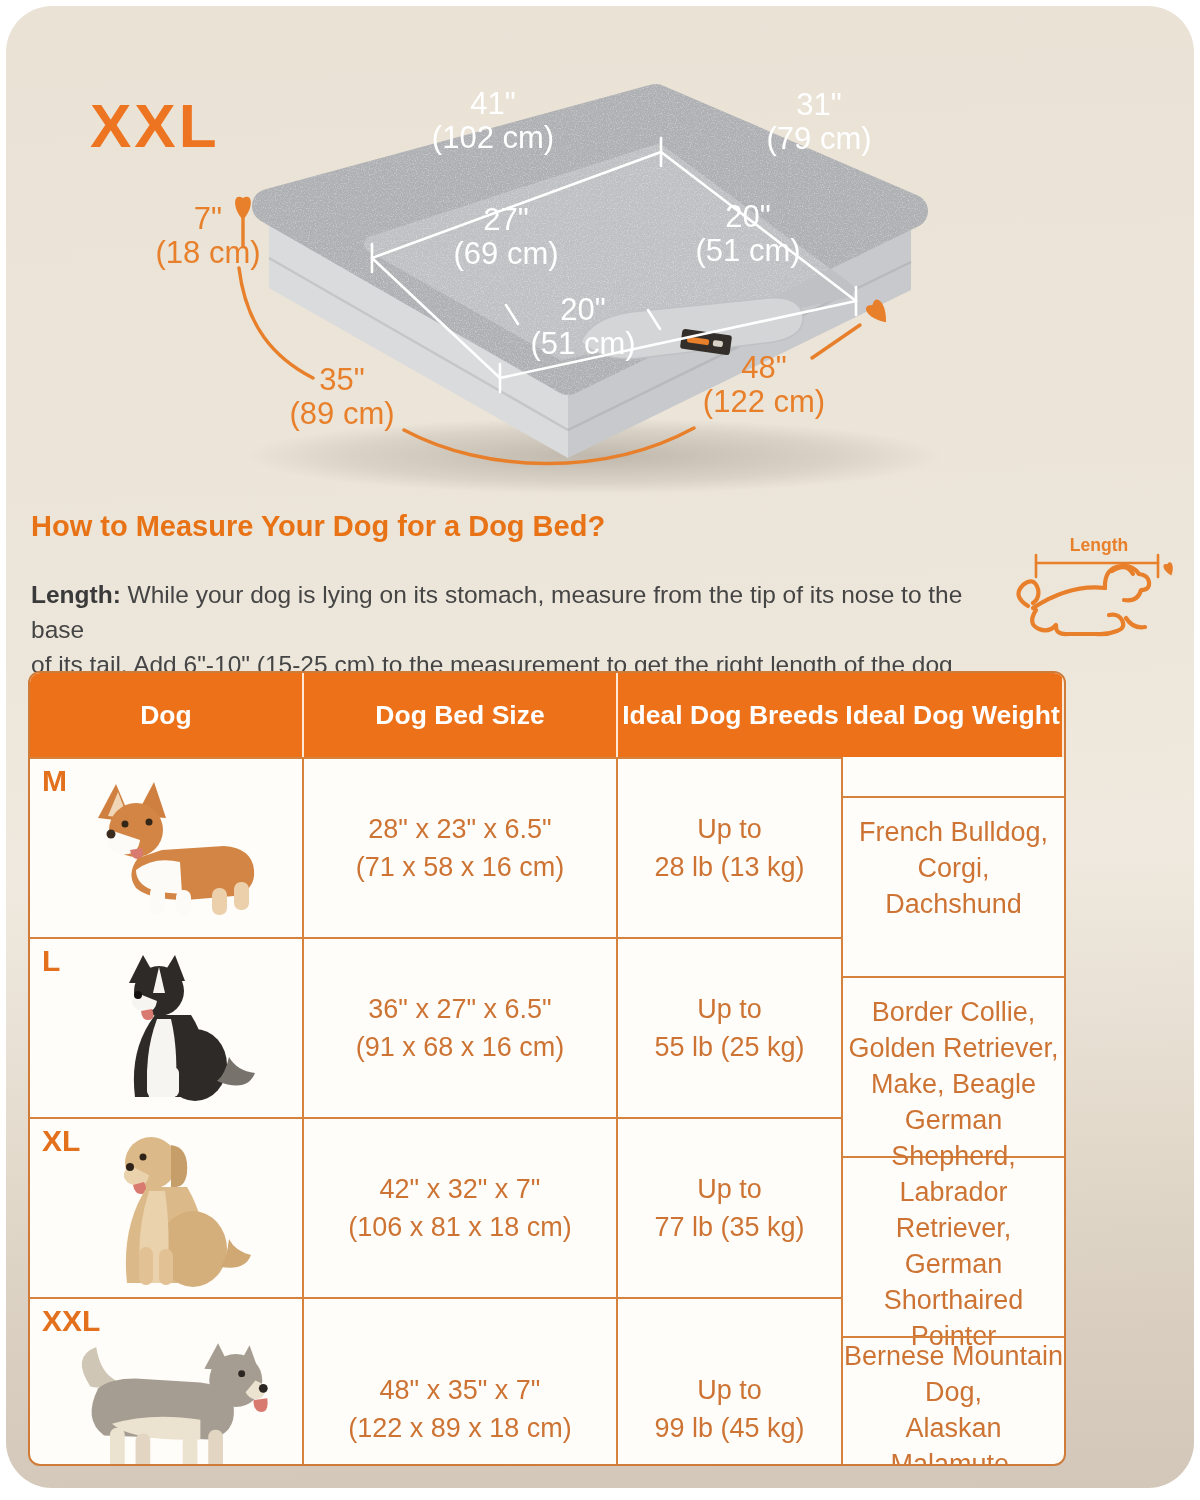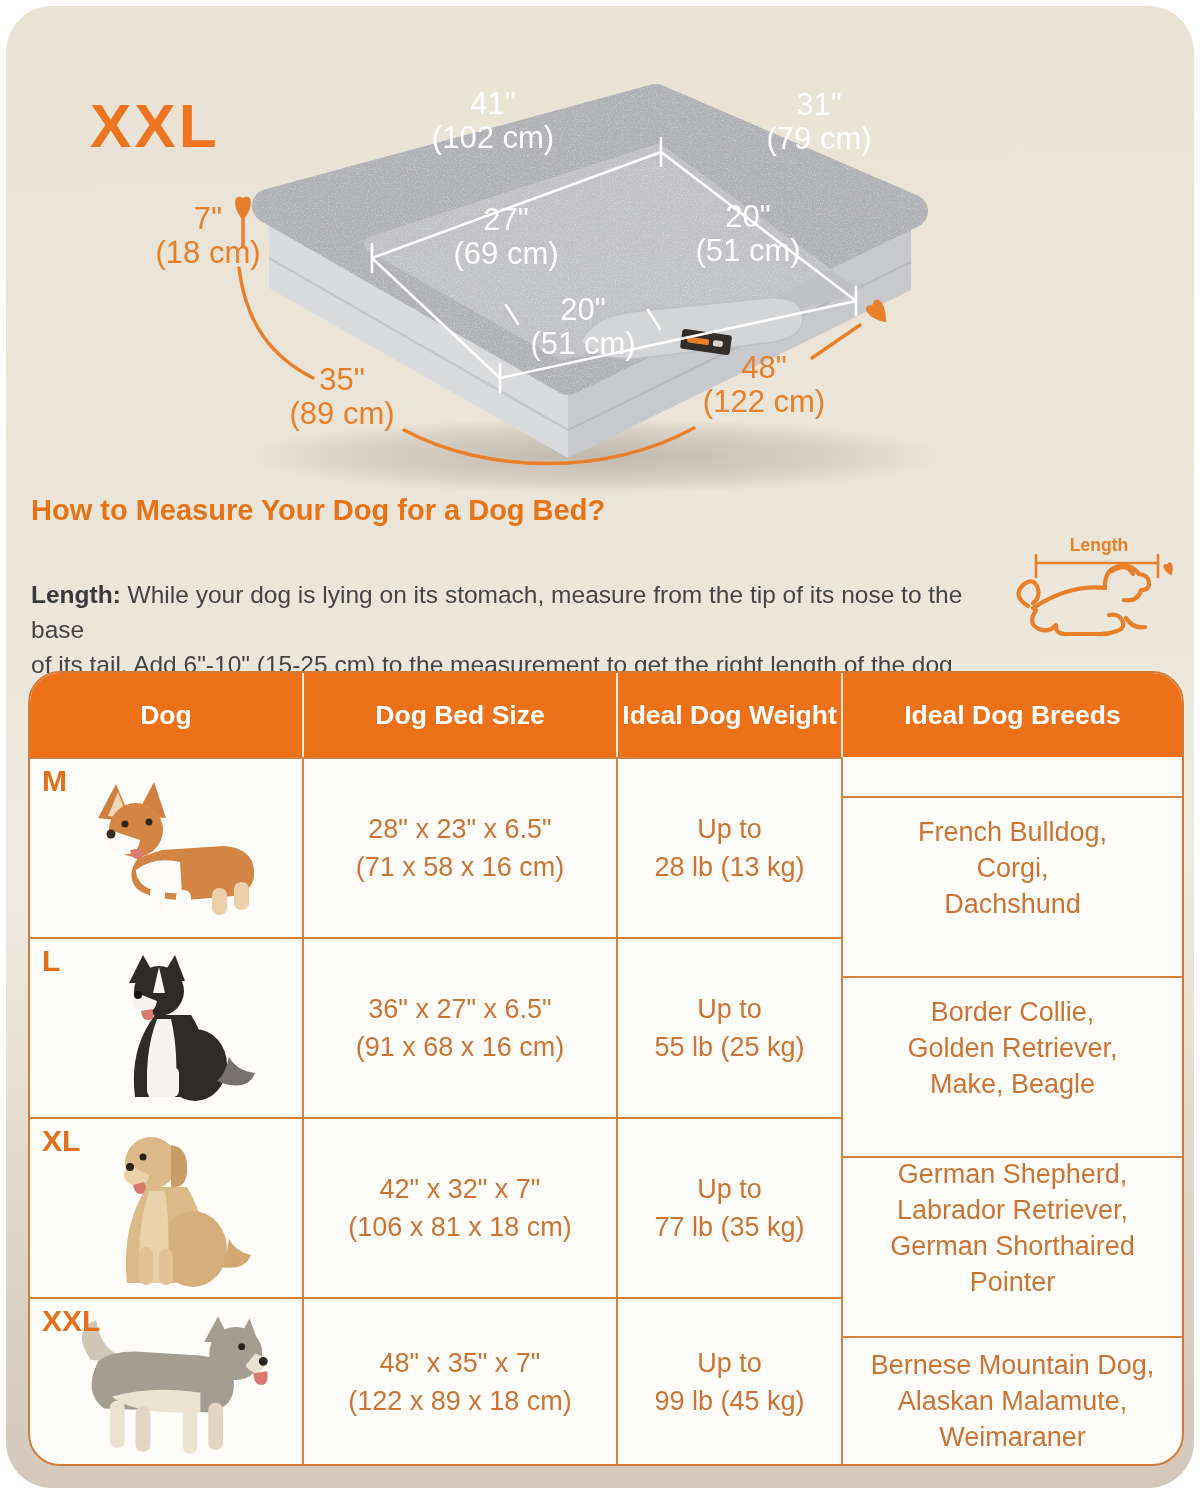--- a/index.html
+++ b/index.html
@@ -16,31 +16,31 @@
   
   .xxl{
     left:84px;top:84px;font-size:62px;font-weight:bold;color:#ed7420;letter-spacing:3px;
   }
   .dim{
     transform:translate(-50%,-50%);text-align:center;color:#ffffff;
     font-size:31px;line-height:34px;font-weight:500;white-space:nowrap;
   }
   .dim.orange{color:#e87f2a;}
   
-  .mg-title{left:25px;top:488px;font-size:29px;font-weight:bold;color:#e87316;}
+  .mg-title{left:25px;top:504px;font-size:29px;font-weight:bold;color:#e87316;}
   .mg-text{left:25px;top:571px;width:965px;font-size:24.5px;line-height:35px;color:#454545;}
   .mg-text b{color:#3a3a3a;}
   .len-label{
     left:1093px;top:539px;transform:translate(-50%,-50%);
     font-size:17.5px;color:#e87f2a;white-space:nowrap;font-weight:700;
   }
   
   .chart{
-    left:22px;top:665px;width:1156px;height:795px;background:#fffdf9;
-    border:2px solid #cf7c3a;border-radius:32px;overflow:hidden;box-sizing:border-box;
+    left:22px;top:665px;width:1038px;height:795px;background:#fffdf9;
+    border:2px solid #cf7c3a;border-radius:12px;overflow:hidden;box-sizing:border-box;
     display:grid;grid-template-columns:274px 314px 225px 1fr;
     grid-template-rows:84px 180px 180px 180px 1fr;
   }
   .hc{
     background:#ed7118;color:#ffffff;font-size:26.5px;font-weight:bold;
     display:flex;align-items:center;justify-content:center;
     border-right:2px solid rgba(255,252,247,.85);
   }
   .hc.last{border-right:none;}
   .c{
@@ -189,22 +189,22 @@
       <path d="M97,62 q-1 -20 16 -22 q12 -1 18 8 q9 1 10 8 q1 8 -8 8 q-3 12 -17 10"></path>
       <path d="M104,45 q14 -9 21 3"></path>
       <path d="M28,84 q-9 14 3 19 q10 4 17 -4 q-1 10 12 9 l28 0 q11 1 21 -3 q9 -3 5 -11 q-4 -7 -13 -5"></path>
       <path d="M118,92 q7 11 19 9"></path>
     </g>
   </svg>
 
   <div class="abs chart">
     <div class="hc">Dog</div>
     <div class="hc">Dog Bed Size</div>
+    <div class="hc last">Ideal Dog Breeds</div>
     <div class="hc">Ideal Dog Weight</div>
-    <div class="hc last">Ideal Dog Breeds</div>
 
     <div class="c">
       <span class="badge">M</span>
       <svg width="200" height="140" viewBox="0 0 200 140">
         <polygon points="50,6 66,44 32,40" fill="#cf8040"></polygon>
         <polygon points="88,4 100,40 70,38" fill="#cf8040"></polygon>
         <polygon points="52,14 62,40 42,38" fill="#f0d6b6"></polygon>
         <circle cx="70" cy="52" r="27" fill="#d28544"></circle>
         <path d="M44 52 Q34 72 56 76 Q72 78 74 62 Z" fill="#fdfbf7"></path>
         <circle cx="45" cy="56" r="4.5" fill="#3a2c20"></circle>

